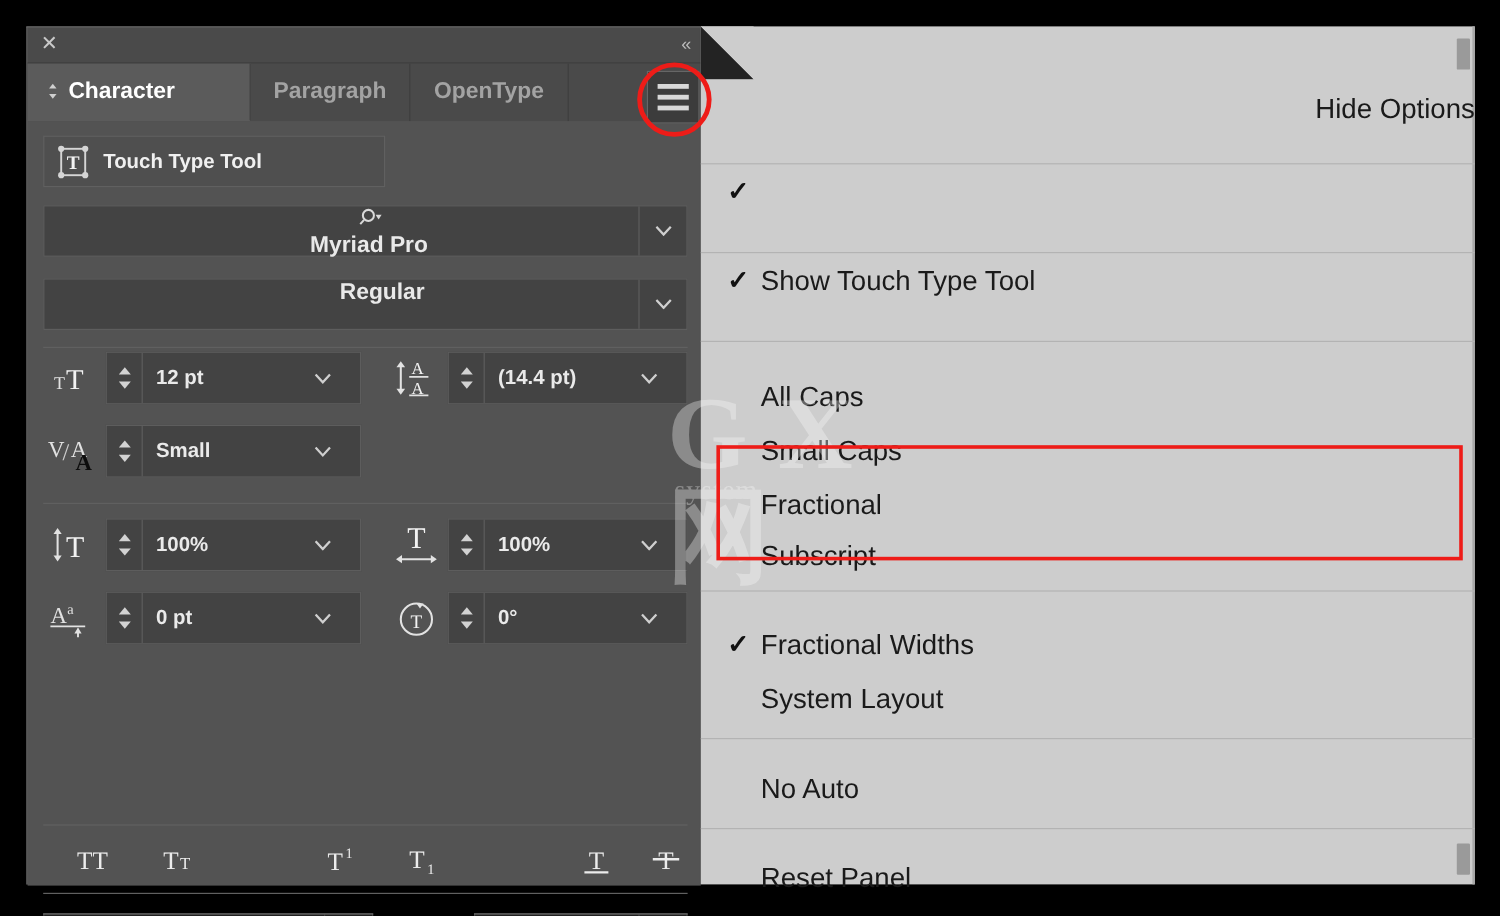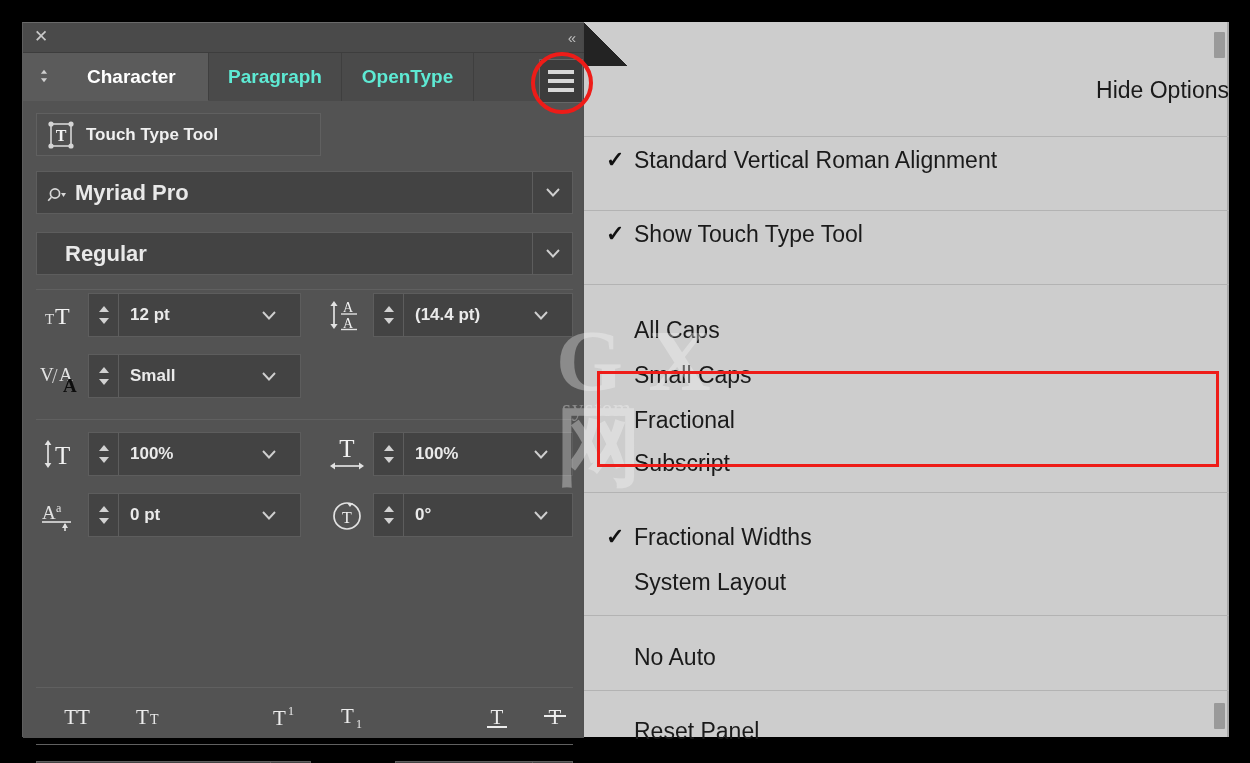--- a/index.html
+++ b/index.html
@@ -34,42 +34,41 @@
     position: absolute; right: 10px; top: 5px;
     color: #bdbdbd; font-size: 15px; line-height: 19px;
     letter-spacing: -2px;
   }
 
   
   #tabbar { position: relative; height: 48px; background: #4a4a4a; }
   .tab {
     position: absolute; top: 0; height: 48px;
     display: flex; align-items: center;
-    color: #5eead4; font-size: 19px; font-weight: bold;
+    color: #a3a3a3; font-size: 19px; font-weight: bold;
     padding: 0 14px; border-right: 1px solid #3f3f3f;
     white-space: nowrap;
   }
   .tab.active {
     background: #5b5b5b; color: #ffffff;
     border-bottom: 1px solid #5b5b5b;
-    gap: 30px;
   }
   .tab-sort-icon {
     display: inline-block; width: 13px; margin-right: 7px;
     color: #cfcfcf; font-size: 11px; line-height: 9px; text-align: center;
   }
   #panel-body { position: relative; height: 637px; background: #535353; padding: 0; }
 
   
   .fld {
     position: absolute;
     background: #434343;
     border: 1px solid #5d5d5d;
     display: flex; align-items: center;
-    color: #e9e9e9; font-size: 22px;
+    color: #e9e9e9; font-size: 19px; flex-direction: column;
   }
   .fld .val { padding-left: 28px; white-space: nowrap; }
   .fld .caret {
     position: absolute; right: 0; top: 0; bottom: 0; width: 40px;
     border-left: 1px solid #5d5d5d;
     display: flex; align-items: center; justify-content: center;
     color: #cfcfcf; font-size: 15px;
   }
   .caret-glyph { display:block; width:14px; height:9px; }
 
@@ -537,21 +536,20 @@
     <div id="menu-sb-bot"></div>
 
     <div class="mi" style="top:46px; height:44px;justify-content:flex-end;">
       <span class="chk blank">✓</span>
       <span class="mlabel">Hide Options</span>
     </div>
     <div class="menu-sep" style="top:114px;"></div>
 
     <div class="mi" style="top:116px; height:44px;">
       <span class="chk">✓</span>
-      <span class="mlabel">Standard Vertical Roman Alignment</span>
     </div>
     <div class="menu-sep" style="top:188px;"></div>
 
     <div class="mi" style="top:190px; height:44px;">
       <span class="chk">✓</span>
       <span class="mlabel">Show Touch Type Tool</span>
     </div>
     <div class="menu-sep" style="top:262px;"></div>
 
     <div class="mi" style="top:288px; height:40px;">

